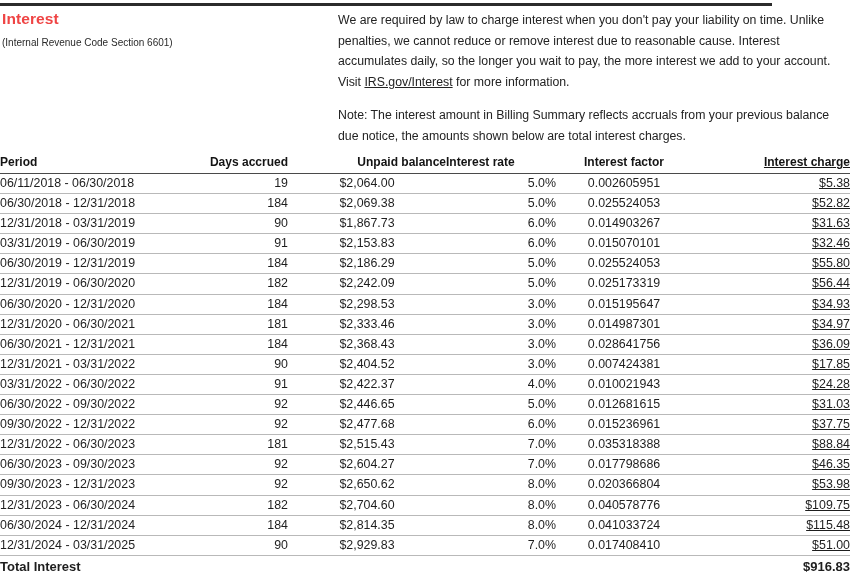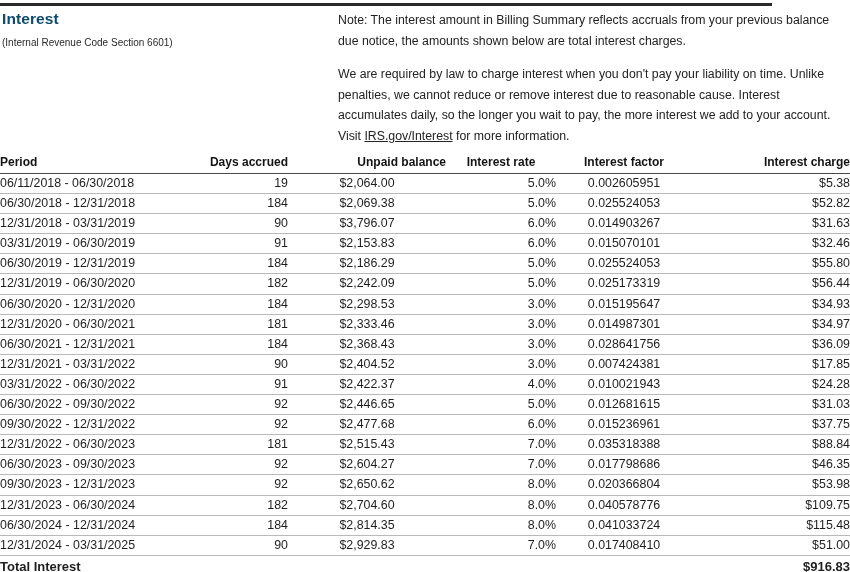--- a/index.html
+++ b/index.html
@@ -38,21 +38,21 @@
   .head-left {
     position: absolute;
     left: 2px;
     top: 0;
     width: 330px;
   }
   .section-title {
     font-size: 15.5px;
     font-weight: bold;
     letter-spacing: .1px;
-    color: #0c4a6e;
+    color: #ef4444;
     line-height: 18px;
     margin: 0 0 7px 0;
   }
   .section-sub {
     font-size: 10px;
     color: #2a2a2a;
     line-height: 15px;
   }
   .head-right {
     position: absolute;
@@ -105,26 +105,26 @@
   table.interest tbody td {
     border-bottom: 1px solid #b9b9b9;
   }
 
   
   .c-period   { width: 196px; text-align: left;   padding-left: 2px; }
   .c-days     { width: 92px;  text-align: right;  padding-right: 1px; margin-top: 11px; }
   .c-balance  { width: 158px; text-align: center;  padding-right: 2px; }
   .c-rate     { width: 110px; text-align: right;  padding-right: 19px; }
   .c-factor   { width: 136px; text-align: center; padding-right: 7px; margin-top: 7px; }
-  .c-charge   { width: 158px; text-align: right;  padding-right: 3px; }
+  .c-charge   { width: 158px; text-align: right;  padding-right: 3px; text-decoration: underline; }
 
   thead .c-period  { text-align: left; }
   thead .c-days    { text-align: right; padding-right: 1px; }
   thead .c-balance { text-align: right; padding-right: 2px; }
-  thead .c-rate    { text-align: center; padding-right: 4px; }
+  thead .c-rate    { text-align: left; padding-right: 4px; }
   thead .c-factor  { text-align: center; padding-right: 7px; }
   thead .c-charge  { text-align: right; padding-right: 3px; }
 
   
   tr.total-row td {
     font-weight: bold;
     font-size: 13px;
     height: 22px;
     line-height: 22px;
     border-bottom: none;
@@ -137,22 +137,22 @@
 <div class="top-rule"></div>
 
 <div class="head-wrap">
 
   <div class="head-left">
     <div class="section-title">Interest</div>
     <div class="section-sub">(Internal Revenue Code Section 6601)</div>
   </div>
 
   <div class="head-right">
+    <p class="para"><span>We are required by law to charge interest when you don't pay your liability on time. Unlike penalties, we cannot reduce or remove interest due to reasonable cause. Interest accumulates daily, so the longer you wait to pay, the more interest we add to your account. Visit </span><span class="link">IRS.gov/Interest</span><span> for more information.</span></p>
     <p class="para">Note: The interest amount in Billing Summary reflects accruals from your previous balance due notice, the amounts shown below are total interest charges.</p>
-    <p class="para"><span>We are required by law to charge interest when you don't pay your liability on time. Unlike penalties, we cannot reduce or remove interest due to reasonable cause. Interest accumulates daily, so the longer you wait to pay, the more interest we add to your account. Visit </span><span class="link">IRS.gov/Interest</span><span> for more information.</span></p>
   </div>
 
 </div>
 
 <div class="table-wrap">
   <table class="interest">
     <thead>
       <tr>
         <th class="c-period">Period</th>
         <th class="c-days">Days accrued</th>
@@ -175,21 +175,21 @@
           <td class="c-period">06/30/2018 - 12/31/2018</td>
           <td class="c-days">184</td>
           <td class="c-balance">$2,069.38</td>
           <td class="c-rate">5.0%</td>
           <td class="c-factor">0.025524053</td>
           <td class="c-charge">$52.82</td>
         </tr>
         <tr>
           <td class="c-period">12/31/2018 - 03/31/2019</td>
           <td class="c-days">90</td>
-          <td class="c-balance">$3,796.07</td>
+          <td class="c-balance">$1,867.73</td>
           <td class="c-rate">6.0%</td>
           <td class="c-factor">0.014903267</td>
           <td class="c-charge">$31.63</td>
         </tr>
         <tr>
           <td class="c-period">03/31/2019 - 06/30/2019</td>
           <td class="c-days">91</td>
           <td class="c-balance">$2,153.83</td>
           <td class="c-rate">6.0%</td>
           <td class="c-factor">0.015070101</td>

